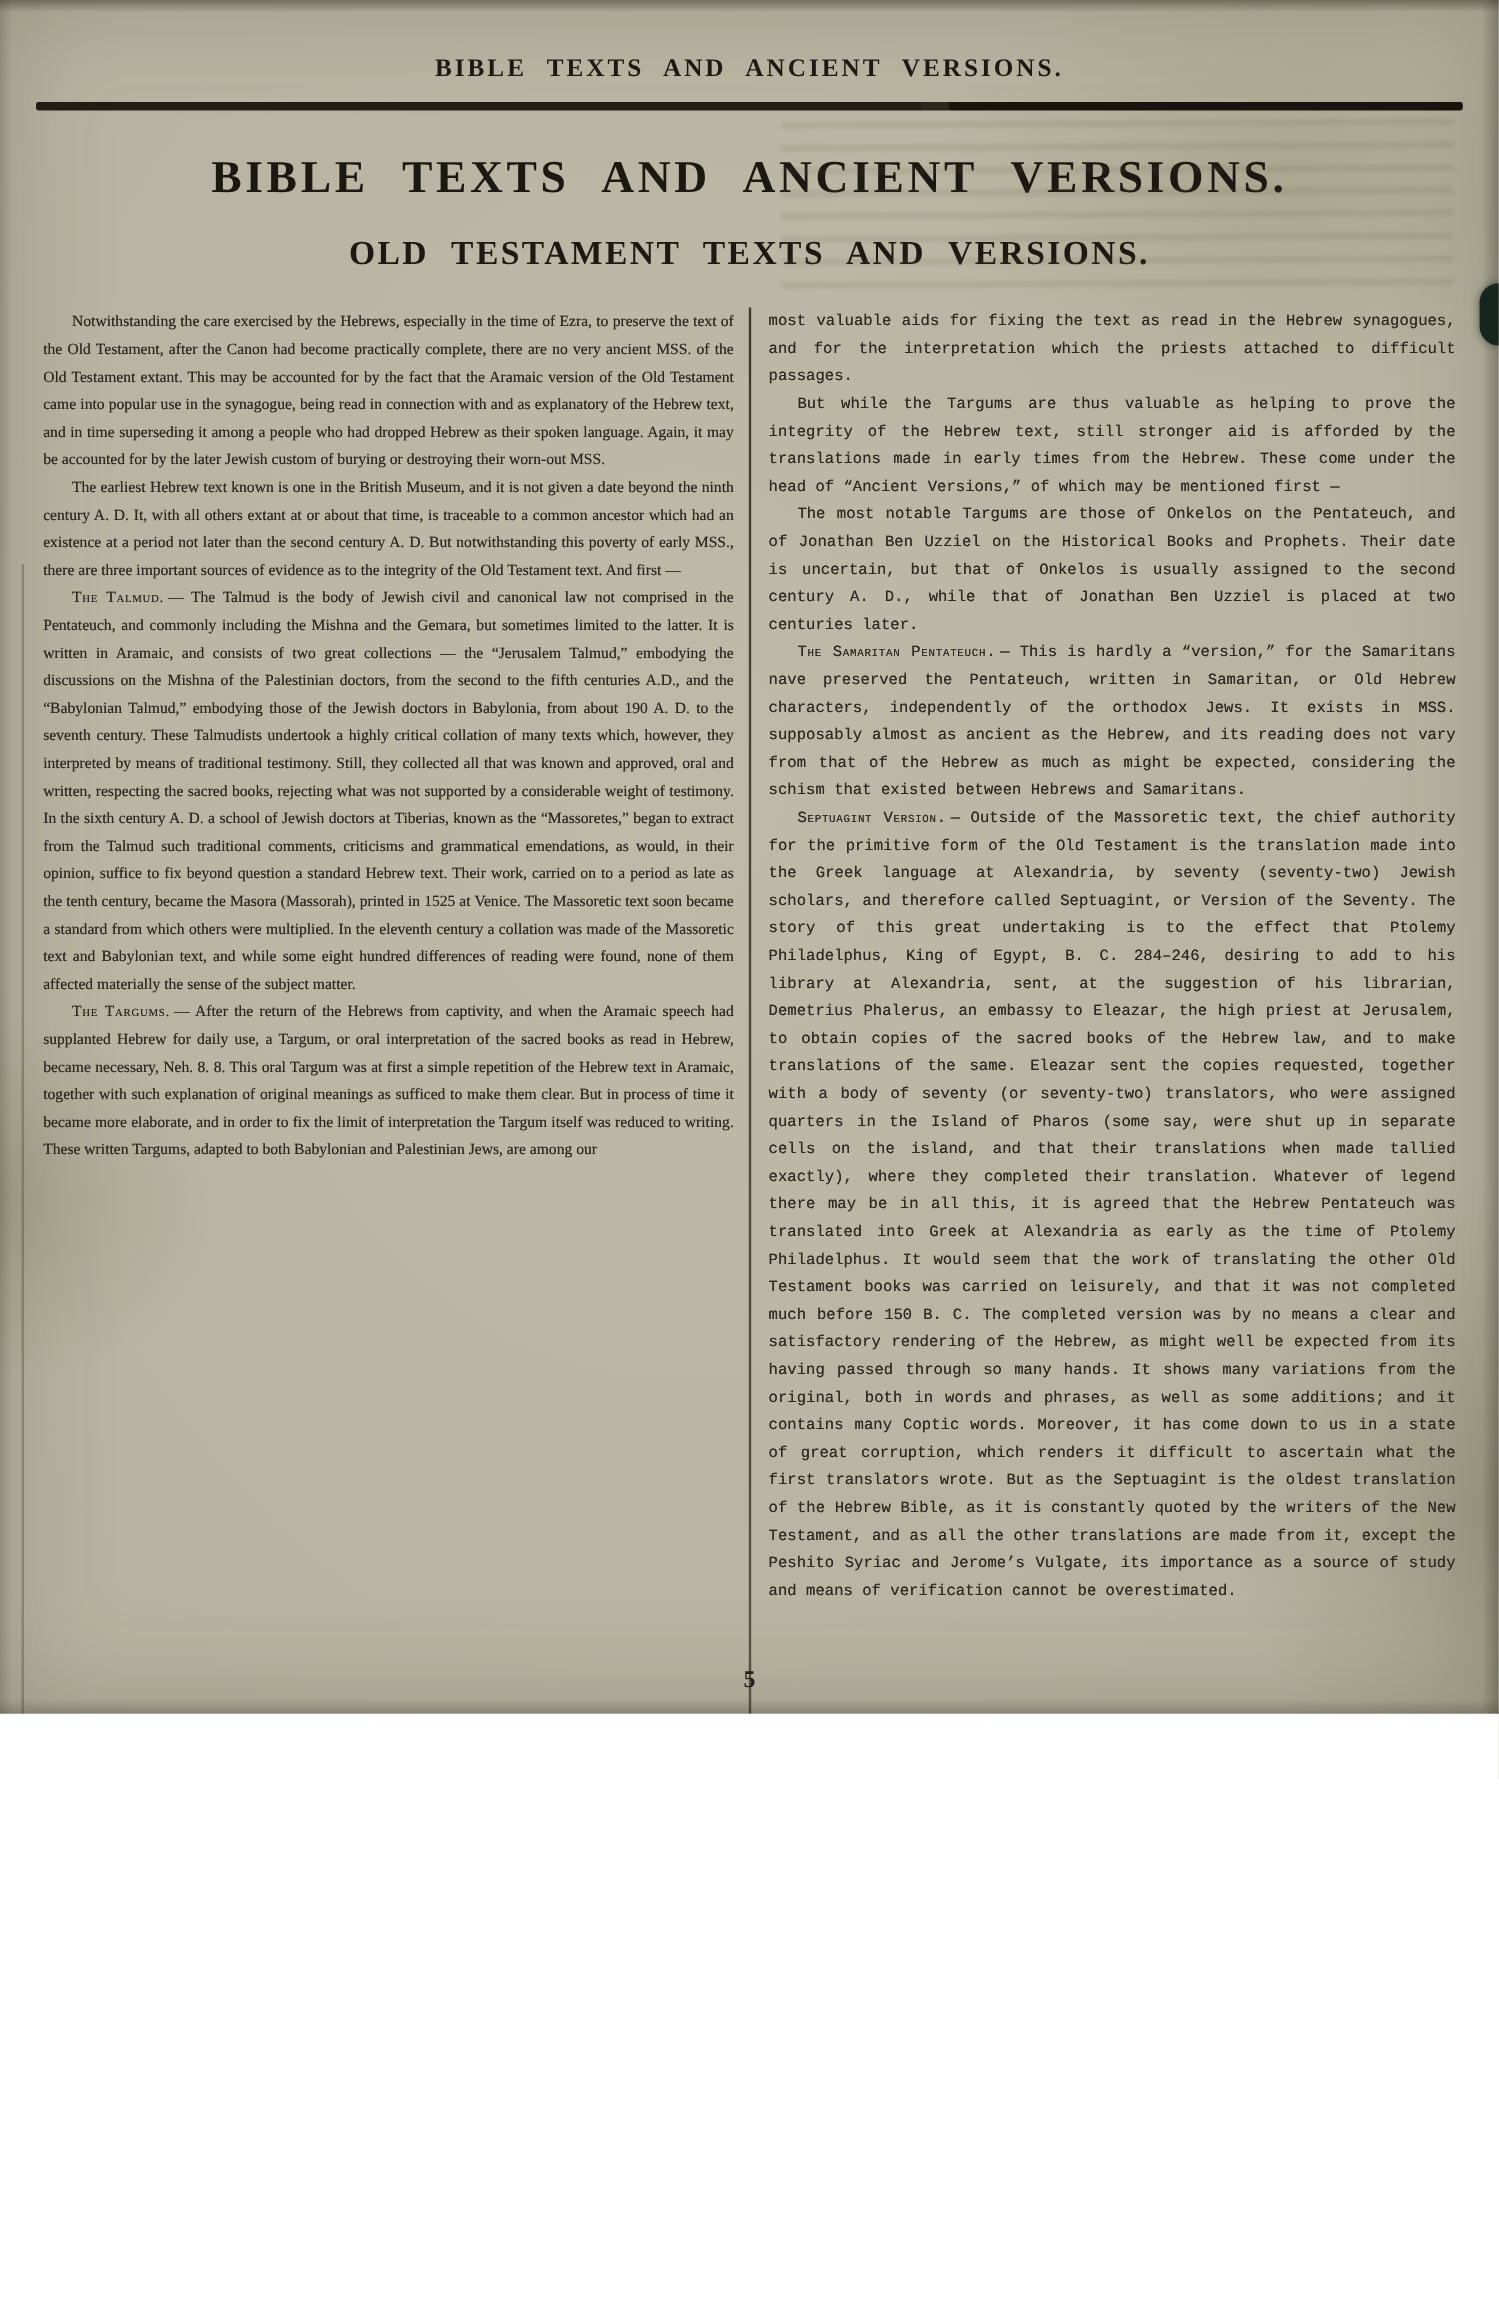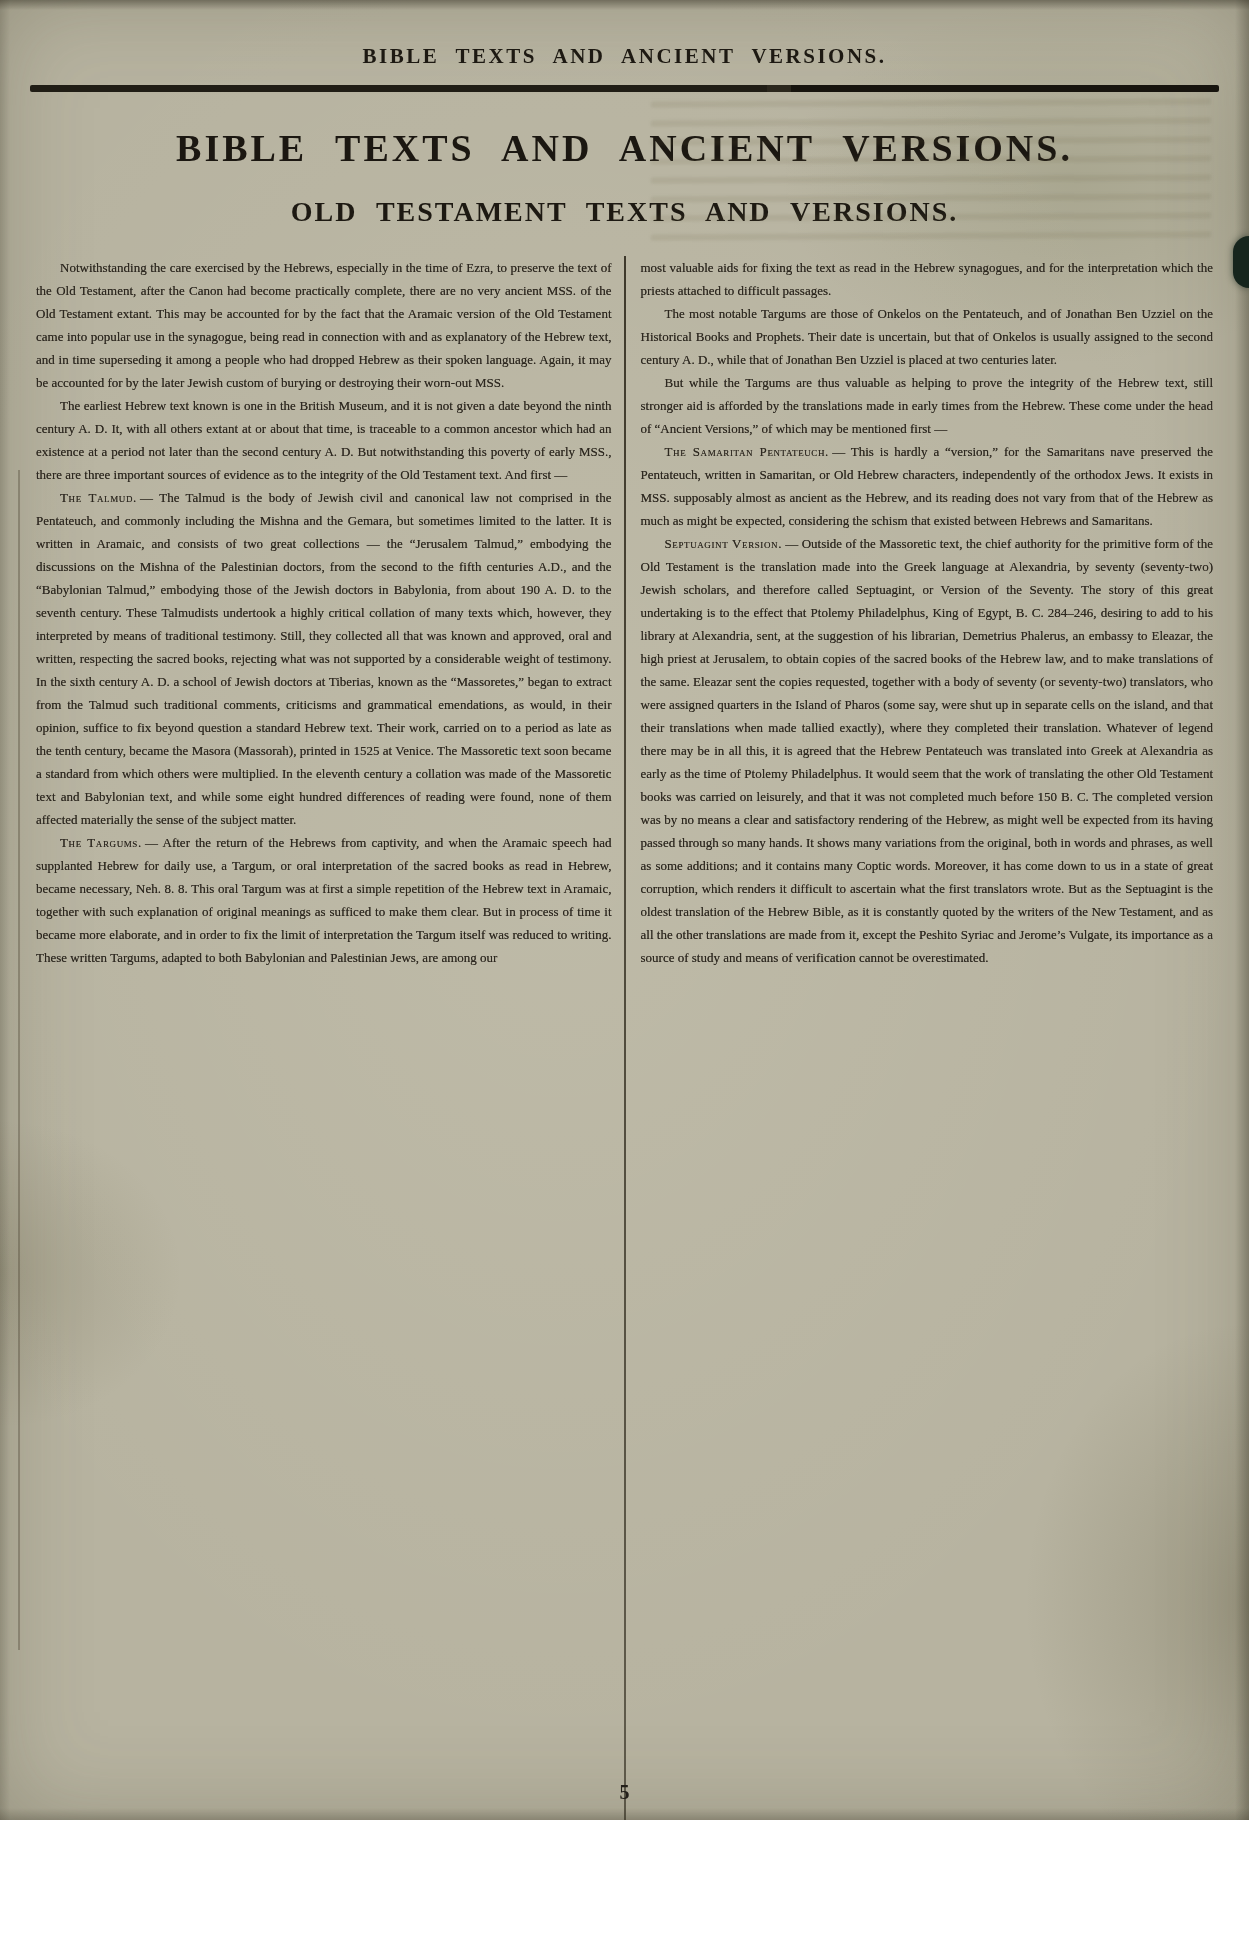--- a/index.html
+++ b/index.html
@@ -3,21 +3,21 @@
 <meta charset="utf-8">
 <style>
   * { box-sizing: border-box; }
   html, body { margin: 0; padding: 0; }
   body {
     width: 1249px; height: 1936px;
     font-family: "Liberation Serif", "DejaVu Serif", serif;
   }
   .page {
     position: relative;
-    width: 1249px; height: 1820px;
+    width: 1249px; height: 1428px;
     overflow: hidden;
     color: #2d2820;
     background-color: #b7b3a0;
     background-image:
       linear-gradient(180deg, rgba(45,42,30,0.45), rgba(45,42,30,0) 10px),
       linear-gradient(270deg, rgba(45,42,30,0.32), rgba(45,42,30,0) 14px),
       linear-gradient(90deg, rgba(45,42,30,0.18), rgba(45,42,30,0) 10px),
       linear-gradient(0deg, rgba(45,42,30,0.25), rgba(45,42,30,0) 12px),
       radial-gradient(ellipse 420px 260px at 86% 10%, rgba(118,122,86,0.22), transparent 70%),
       radial-gradient(ellipse 320px 400px at 100% 88%, rgba(85,80,52,0.26), transparent 70%),
@@ -62,21 +62,21 @@
     display: flex;
     margin: 28px 34px 0 34px;
     height: 1608px;
     overflow: hidden;
   }
   .col {
     width: 50%;
     overflow: hidden;
   }
   .col.left  { padding: 0 12px 0 2px; }
-  .col.right { padding: 0 2px 0 15px; }
+  .col.right { padding: 0 2px 0 15px; font-family: Liberation Mono, monospace; }
   .divider {
     width: 2px;
     flex: 0 0 2px;
     background: linear-gradient(180deg, rgba(40,35,22,0.85), rgba(40,35,22,0.60));
   }
   .para {
     margin: 0;
     text-align: justify;
     font-size: 13px;
     line-height: 23px;
@@ -145,22 +145,22 @@
       <p class="para indent"><span class="lead"></span><span class="ptext">Notwithstanding the care exercised by the Hebrews, especially in the time of Ezra, to preserve the text of the Old Testament, after the Canon had become practically complete, there are no very ancient MSS. of the Old Testament extant. This may be accounted for by the fact that the Aramaic version of the Old Testament came into popular use in the synagogue, being read in connection with and as explanatory of the Hebrew text, and in time superseding it among a people who had dropped Hebrew as their spoken language. Again, it may be accounted for by the later Jewish custom of burying or destroying their worn-out MSS.</span></p>
       <p class="para indent"><span class="lead"></span><span class="ptext">The earliest Hebrew text known is one in the British Museum, and it is not given a date beyond the ninth century A. D. It, with all others extant at or about that time, is traceable to a common ancestor which had an existence at a period not later than the second century A. D. But notwithstanding this poverty of early MSS., there are three important sources of evidence as to the integrity of the Old Testament text. And first —</span></p>
       <p class="para indent"><span class="lead">The Talmud.</span><span class="ptext">— The Talmud is the body of Jewish civil and canonical law not comprised in the Pentateuch, and commonly including the Mishna and the Gemara, but sometimes limited to the latter. It is written in Aramaic, and consists of two great collections — the “Jerusalem Talmud,” embodying the discussions on the Mishna of the Palestinian doctors, from the second to the fifth centuries A.D., and the “Babylonian Talmud,” embodying those of the Jewish doctors in Babylonia, from about 190 A. D. to the seventh century. These Talmudists undertook a highly critical collation of many texts which, however, they interpreted by means of traditional testimony. Still, they collected all that was known and approved, oral and written, respecting the sacred books, rejecting what was not supported by a considerable weight of testimony. In the sixth century A. D. a school of Jewish doctors at Tiberias, known as the “Massoretes,” began to extract from the Talmud such traditional comments, criticisms and grammatical emendations, as would, in their opinion, suffice to fix beyond question a standard Hebrew text. Their work, carried on to a period as late as the tenth century, became the Masora (Massorah), printed in 1525 at Venice. The Massoretic text soon became a standard from which others were multiplied. In the eleventh century a collation was made of the Massoretic text and Babylonian text, and while some eight hundred differences of reading were found, none of them affected materially the sense of the subject matter.</span></p>
       <p class="para indent"><span class="lead">The Targums.</span><span class="ptext">— After the return of the Hebrews from captivity, and when the Aramaic speech had supplanted Hebrew for daily use, a Targum, or oral interpretation of the sacred books as read in Hebrew, became necessary, Neh. 8. 8. This oral Targum was at first a simple repetition of the Hebrew text in Aramaic, together with such explanation of original meanings as sufficed to make them clear. But in process of time it became more elaborate, and in order to fix the limit of interpretation the Targum itself was reduced to writing. These written Targums, adapted to both Babylonian and Palestinian Jews, are among our</span></p>
     </div>
 
     <div class="divider"></div>
 
     <div class="col right">
       <p class="para"><span class="lead"></span><span class="ptext">most valuable aids for fixing the text as read in the Hebrew synagogues, and for the interpretation which the priests attached to difficult passages.</span></p>
+      <p class="para indent"><span class="lead"></span><span class="ptext">But while the Targums are thus valuable as helping to prove the integrity of the Hebrew text, still stronger aid is afforded by the translations made in early times from the Hebrew. These come under the head of “Ancient Versions,” of which may be mentioned first —</span></p>
       <p class="para indent"><span class="lead"></span><span class="ptext">The most notable Targums are those of Onkelos on the Pentateuch, and of Jonathan Ben Uzziel on the Historical Books and Prophets. Their date is uncertain, but that of Onkelos is usually assigned to the second century A. D., while that of Jonathan Ben Uzziel is placed at two centuries later.</span></p>
-      <p class="para indent"><span class="lead"></span><span class="ptext">But while the Targums are thus valuable as helping to prove the integrity of the Hebrew text, still stronger aid is afforded by the translations made in early times from the Hebrew. These come under the head of “Ancient Versions,” of which may be mentioned first —</span></p>
       <p class="para indent"><span class="lead">The Samaritan Pentateuch.</span><span class="ptext">— This is hardly a “version,” for the Samaritans nave preserved the Pentateuch, written in Samaritan, or Old Hebrew characters, independently of the orthodox Jews. It exists in MSS. supposably almost as ancient as the Hebrew, and its reading does not vary from that of the Hebrew as much as might be expected, considering the schism that existed between Hebrews and Samaritans.</span></p>
       <p class="para indent"><span class="lead">Septuagint Version.</span><span class="ptext">— Outside of the Massoretic text, the chief authority for the primitive form of the Old Testament is the translation made into the Greek language at Alexandria, by seventy (seventy-two) Jewish scholars, and therefore called Septuagint, or Version of the Seventy. The story of this great undertaking is to the effect that Ptolemy Philadelphus, King of Egypt, B. C. 284–246, desiring to add to his library at Alexandria, sent, at the suggestion of his librarian, Demetrius Phalerus, an embassy to Eleazar, the high priest at Jerusalem, to obtain copies of the sacred books of the Hebrew law, and to make translations of the same. Eleazar sent the copies requested, together with a body of seventy (or seventy-two) translators, who were assigned quarters in the Island of Pharos (some say, were shut up in separate cells on the island, and that their translations when made tallied exactly), where they completed their translation. Whatever of legend there may be in all this, it is agreed that the Hebrew Pentateuch was translated into Greek at Alexandria as early as the time of Ptolemy Philadelphus. It would seem that the work of translating the other Old Testament books was carried on leisurely, and that it was not completed much before 150 B. C. The completed version was by no means a clear and satisfactory rendering of the Hebrew, as might well be expected from its having passed through so many hands. It shows many variations from the original, both in words and phrases, as well as some additions; and it contains many Coptic words. Moreover, it has come down to us in a state of great corruption, which renders it difficult to ascertain what the first translators wrote. But as the Septuagint is the oldest translation of the Hebrew Bible, as it is constantly quoted by the writers of the New Testament, and as all the other translations are made from it, except the Peshito Syriac and Jerome’s Vulgate, its importance as a source of study and means of verification cannot be overestimated.</span></p>
     </div>
 
   </div>
 
   <div class="page-number">5</div>
 
 </div>
 

